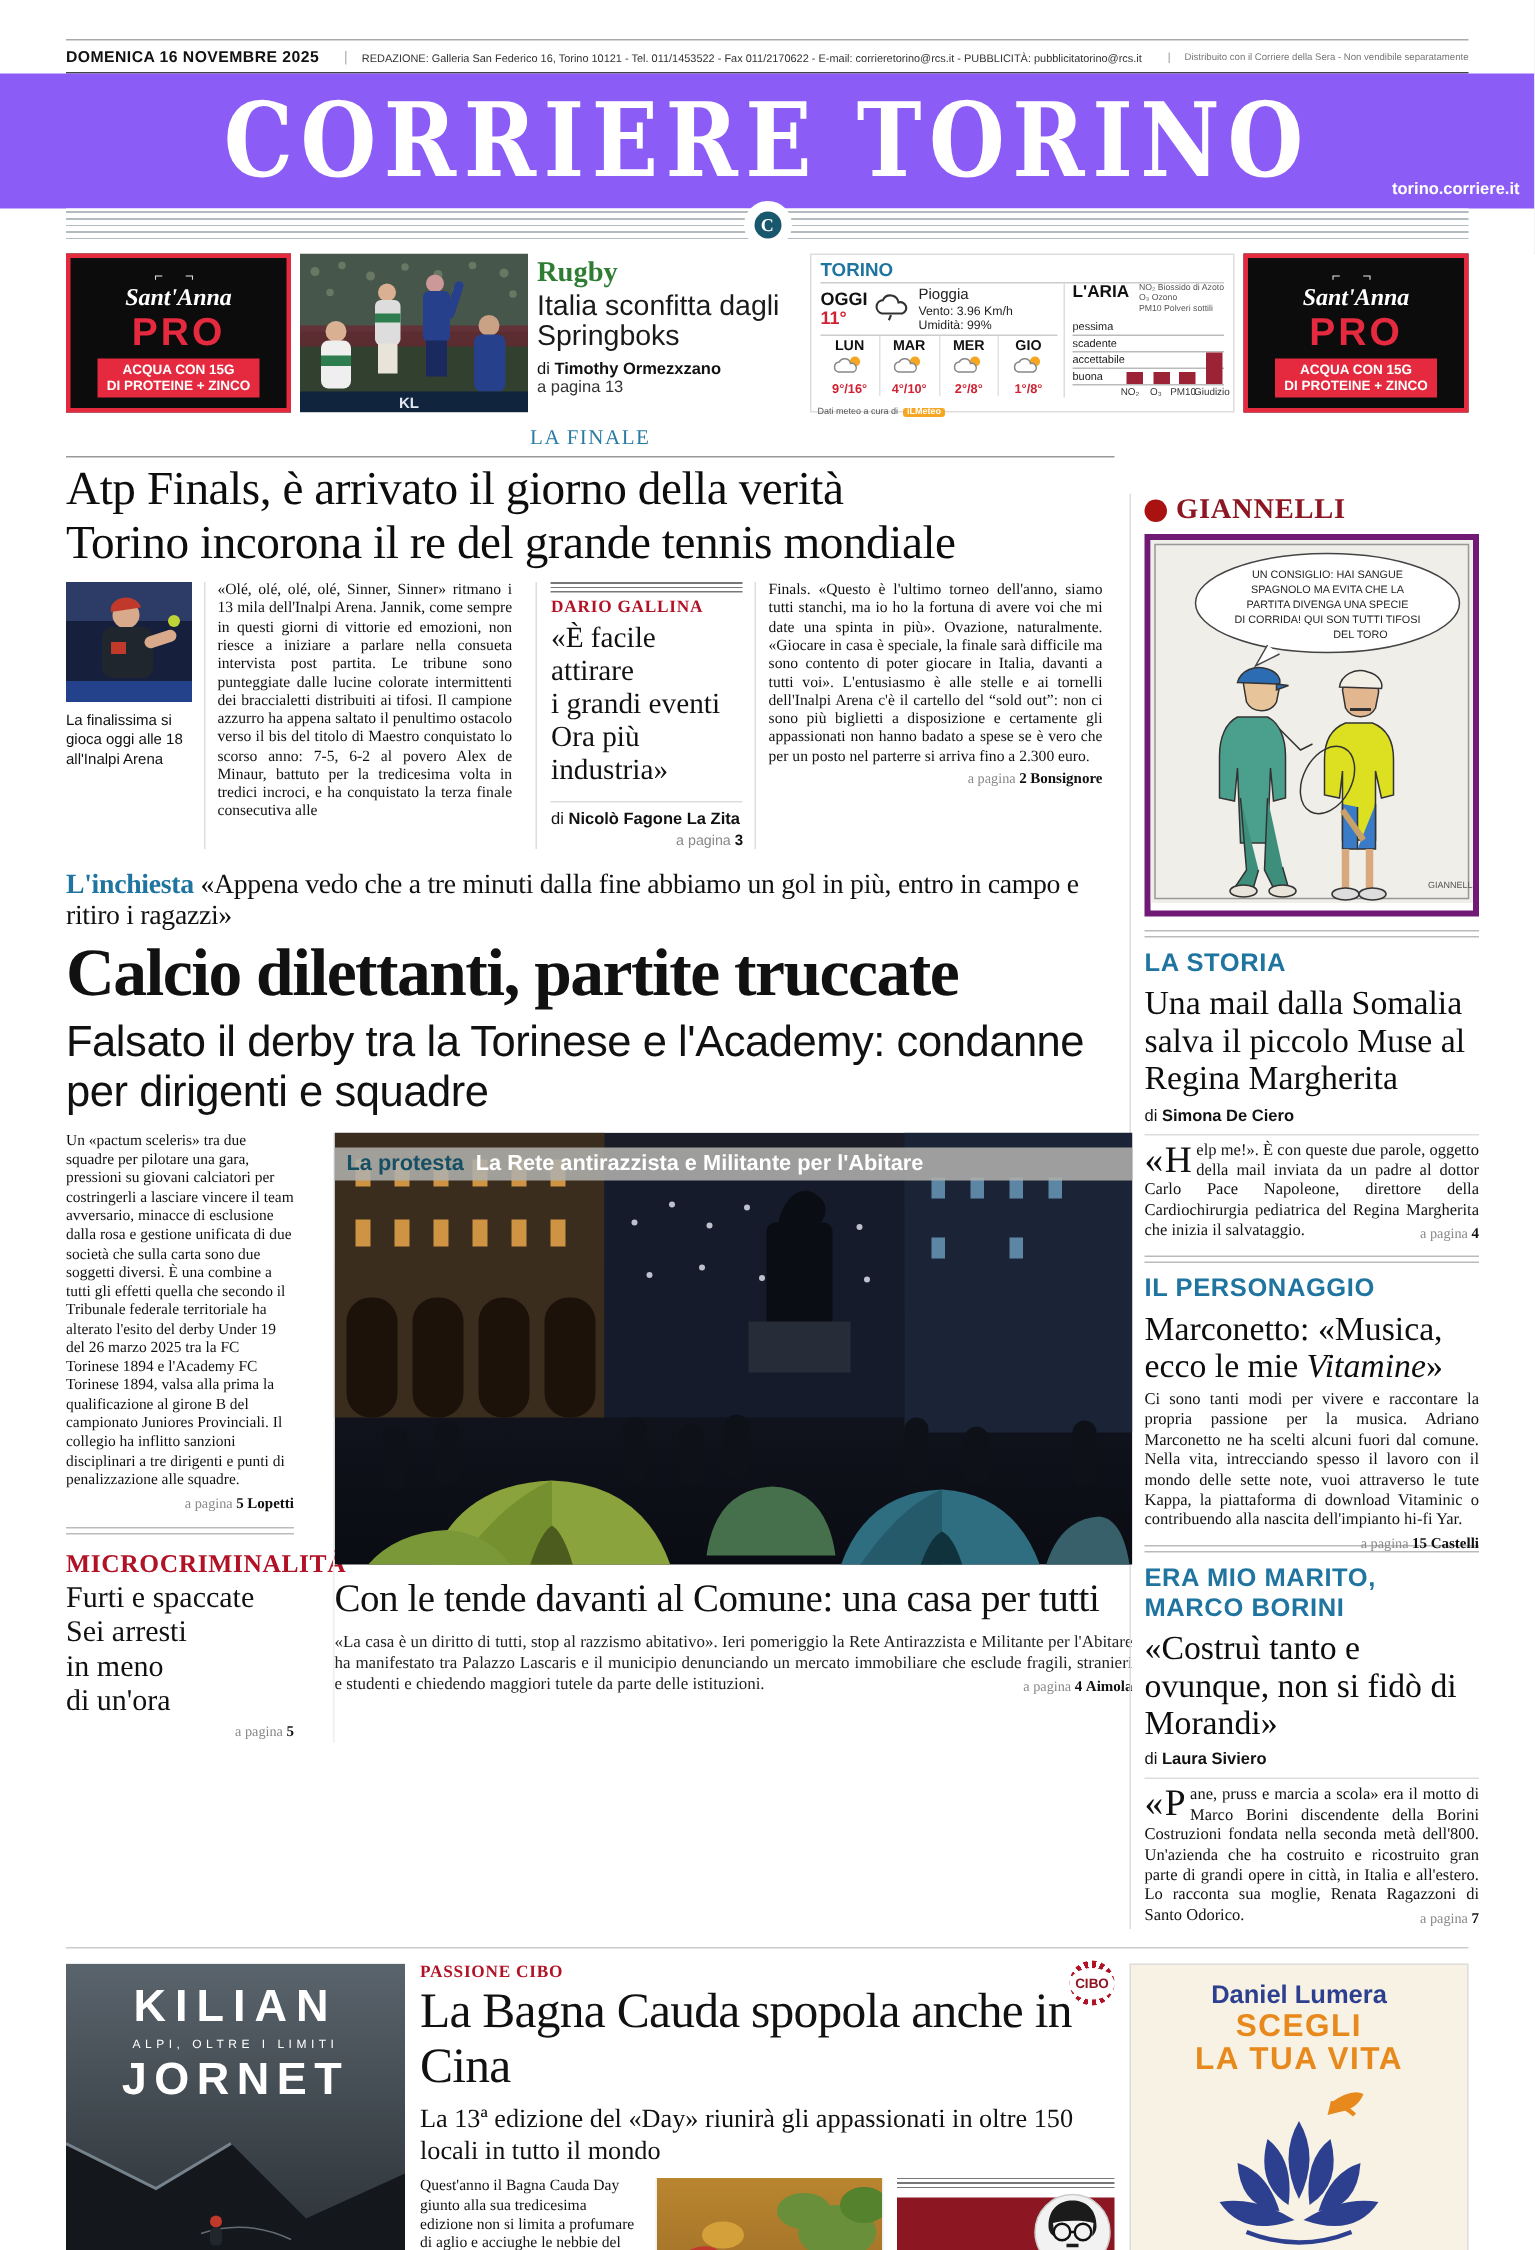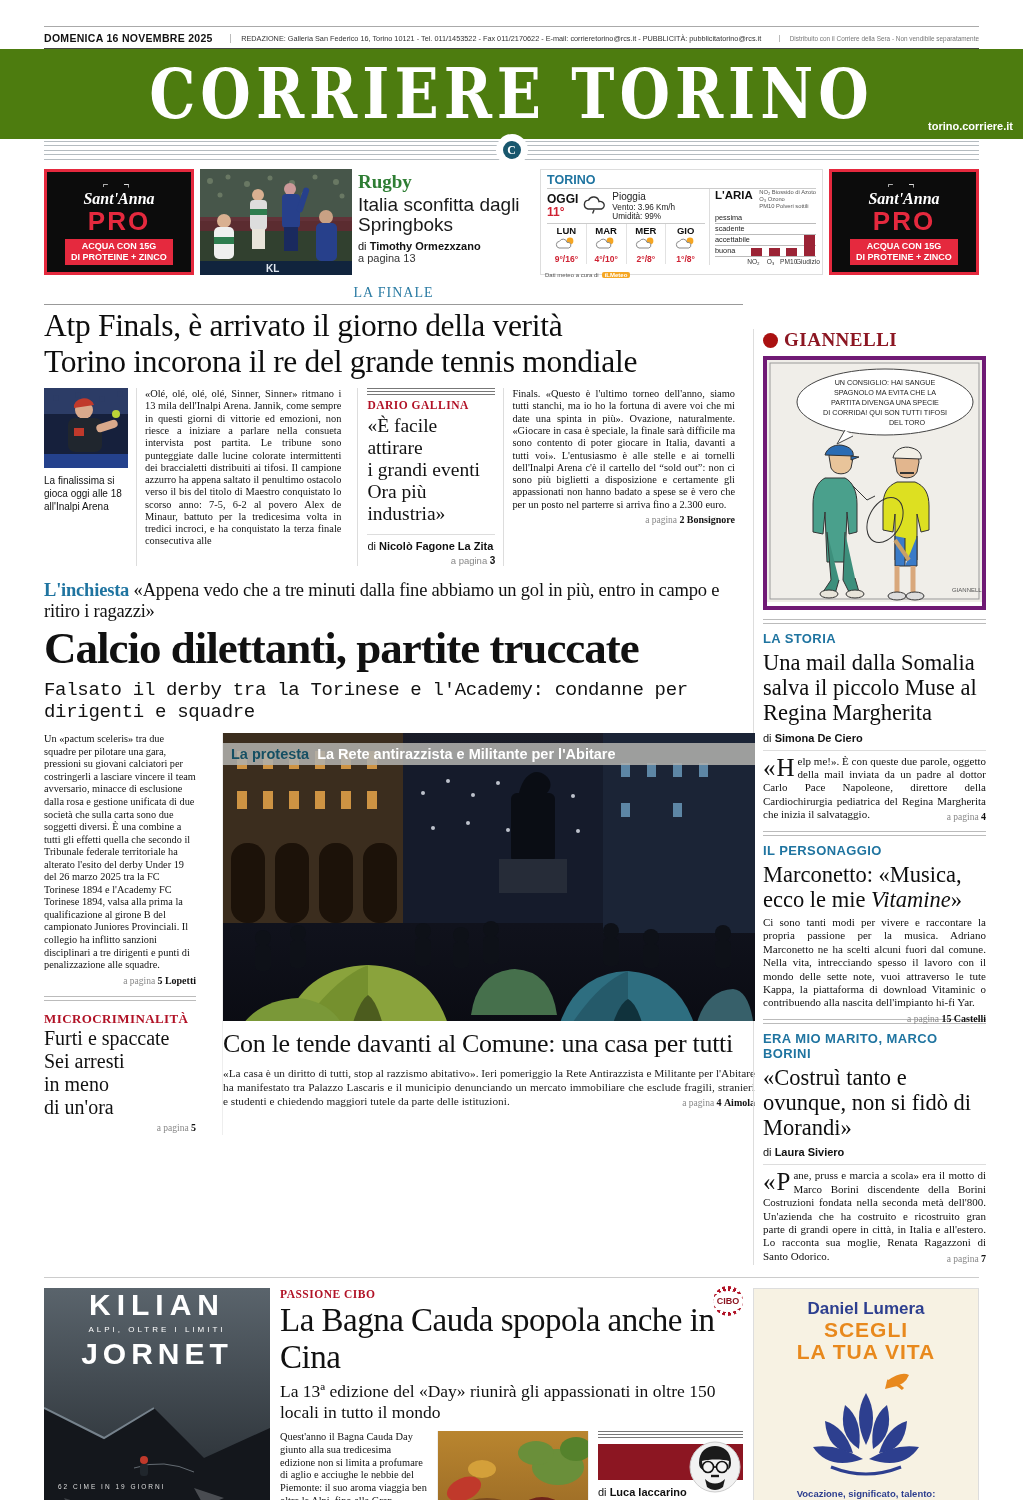--- a/index.html
+++ b/index.html
@@ -7,21 +7,21 @@
         font-family:"Liberation Sans","DejaVu Sans",sans-serif;color:#111;}
   .content{margin:0 44px;}
   
   .topbar{display:flex;align-items:center;justify-content:space-between;
           border-top:1px solid #aaa;border-bottom:1px solid #444;
           padding:5px 0 4px 0;margin-top:26px;gap:10px;}
   .topbar .date{font-size:10.5px;font-weight:bold;letter-spacing:.3px;white-space:nowrap;}
   .topbar .redaz{font-size:7.3px;color:#333;border-left:1px solid #bbb;padding-left:10px;white-space:nowrap;}
   .topbar .distr{font-size:6.4px;color:#777;border-left:1px solid #bbb;padding-left:10px;white-space:nowrap;}
   
-  .masthead{background:#4d7c0f;height:90px;position:relative;display:flex;align-items:center;justify-content:center;}
+  .masthead{background:#8b5cf6;height:90px;position:relative;display:flex;align-items:center;justify-content:center;}
   .masthead .title{color:#fff;font-family:"DejaVu Serif","Liberation Serif",serif;font-weight:bold;
                    font-size:58px;letter-spacing:5px;transform:scaleY(1.18);white-space:nowrap;}
   .masthead .site{position:absolute;right:10px;bottom:7px;color:#fff;font-size:11px;font-weight:bold;}
   .subband{height:22px;position:relative;margin:0 44px;
            background:repeating-linear-gradient(to bottom,#fff 0 2px,#b5bcc0 2px 3px,#fff 3px 4.4px);}
   .subband .clogo{position:absolute;left:50%;top:50%;transform:translate(-50%,-50%);
                   width:18px;height:18px;border-radius:50%;background:#19576d;color:#fff;
                   font-family:"Liberation Serif",serif;font-weight:bold;font-size:12px;line-height:18px;
                   text-align:center;box-shadow:0 0 0 7px #fff;}
   
@@ -92,50 +92,50 @@
   .fin-box .t{font-family:"Liberation Serif",serif;font-size:19.5px;line-height:1.12;margin-top:4px;}
   .fin-box .by{font-size:11px;margin-top:10px;border-top:1px solid #ddd;padding-top:5px;}
   .pgline{font-size:9.5px;color:#888;text-align:right;margin-top:3px;}
   .pgline b{color:#111;font-size:10px;}
   
   .gia-head{display:flex;align-items:center;gap:6px;margin-bottom:5px;}
   .gia-dot{width:15px;height:15px;border-radius:50%;background:#a11;flex:none;}
   .gia-title{color:#8c1622;font-family:"Liberation Serif",serif;font-weight:bold;font-size:19px;letter-spacing:.5px;}
   .gia-box{border:4px solid #701a75;background:#efedе8;}
   
-  .rs-kick{color:#1f74a0;font-weight:bold;font-size:13px;letter-spacing:.4px;}
+  .rs-kick{color:#1f74a0;font-weight:bold;font-size:17px;letter-spacing:.4px;}
   .rs-kick.red{color:#b11226;}
   .rs-title{font-family:"Liberation Serif",serif;font-size:22.5px;line-height:1.12;margin-top:4px;color:#0d0d0d;}
   .rs-by{font-size:11px;margin:6px 0 4px 0;border-bottom:1px solid #ddd;padding-bottom:6px;}
   .rs-body{font-family:"Liberation Serif",serif;font-size:11px;line-height:1.22;text-align:justify;margin-top:4px;}
   .dropcap{float:left;font-size:25px;line-height:.85;padding:2px 3px 0 0;font-family:"Liberation Serif",serif;}
   .openq{float:left;font-size:25px;line-height:.85;padding:2px 1px 0 0;font-family:"Liberation Serif",serif;}
   .dbl{height:3px;border-top:1px solid #bbb;border-bottom:1px solid #bbb;margin:9px 0 7px 0;}
   .inlinepg{float:right;}
   
   .inch-kickrow{font-family:"Liberation Serif",serif;font-size:18.5px;margin-top:14px;letter-spacing:-.2px;}
   .inch-kickrow .k{color:#1f74a0;font-weight:bold;}
   .inch-h{font-family:"Liberation Serif",serif;font-weight:bold;font-size:45px;letter-spacing:-1px;line-height:1.02;margin-top:4px;}
-  .inch-sub{font-family:Liberation Mono, monospace;font-size:19px;margin-top:7px;letter-spacing:-.3px;}
+  .inch-sub{font-family:Liberation Sans, sans-serif;font-size:29px;margin-top:7px;letter-spacing:-.3px;}
   .inch-row{display:flex;gap:26px;margin-top:10px;}
   .inch-col{width:152px;flex:none;font-family:"Liberation Serif",serif;font-size:10.3px;line-height:1.22;text-align:left;}
   .inch-photo-wrap{flex:1;border-left:1px solid #eee;}
   .big-photo{position:relative;height:288px;overflow:hidden;}
   .photo-strip{position:absolute;left:0;right:0;top:10px;background:rgba(175,175,172,.88);
                padding:3px 8px;font-weight:bold;font-size:14.5px;color:#fff;}
   .photo-strip .k{color:#154f63;margin-right:8px;}
   .cap-title{font-family:"Liberation Serif",serif;font-size:26px;margin-top:8px;letter-spacing:-.3px;}
   .cap-text{font-family:"Liberation Serif",serif;font-size:11.3px;line-height:1.25;text-align:justify;margin-top:7px;color:#222;}
   .micro{margin-top:10px;}
   .micro .t{font-family:"Liberation Serif",serif;font-size:20px;line-height:1.15;}
   
   .bottom{display:flex;gap:10px;margin-top:12px;border-top:1px solid #ccc;padding-top:10px;}
   .ad-kilian{width:226px;flex:none;position:relative;}
   .kilian-photo{height:248px;position:relative;overflow:hidden;color:#fff;}
-  .kilian-txt{position:absolute;left:0;right:0;top:0;text-align:center;}
+  .kilian-txt{position:absolute;left:0;right:0;top:12px;text-align:center;}
   .kilian-txt .t1{font-weight:bold;font-size:30px;letter-spacing:6px;}
   .kilian-txt .s1{font-size:8px;letter-spacing:3px;margin:3px 0;}
   .kilian-txt .t2{font-weight:bold;font-size:30px;letter-spacing:5px;}
   .kilian-det{position:absolute;left:14px;bottom:46px;font-size:6.5px;letter-spacing:2px;color:#ddd;}
   .ad-foot{display:flex;align-items:center;justify-content:space-between;background:#fff;
            border:1px solid #ddd;border-top:none;padding:5px 8px;height:22px;}
   .ad-foot .lib{font-weight:bold;font-size:11px;letter-spacing:.3px;}
   .ad-foot .solf{display:flex;align-items:center;gap:4px;font-weight:bold;font-size:9px;letter-spacing:1.5px;}
   .scirc{width:15px;height:15px;border:1.4px solid #111;border-radius:50%;font-family:"Liberation Serif",serif;
          font-size:10px;line-height:15px;text-align:center;font-weight:bold;}

